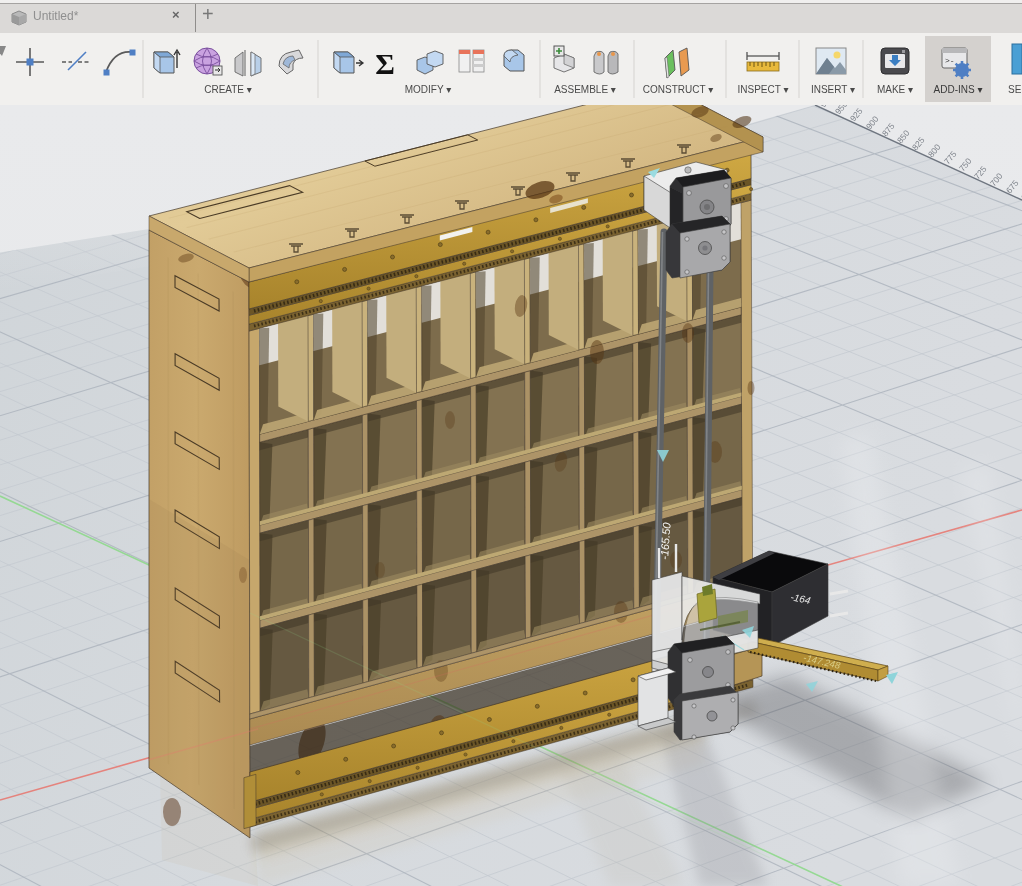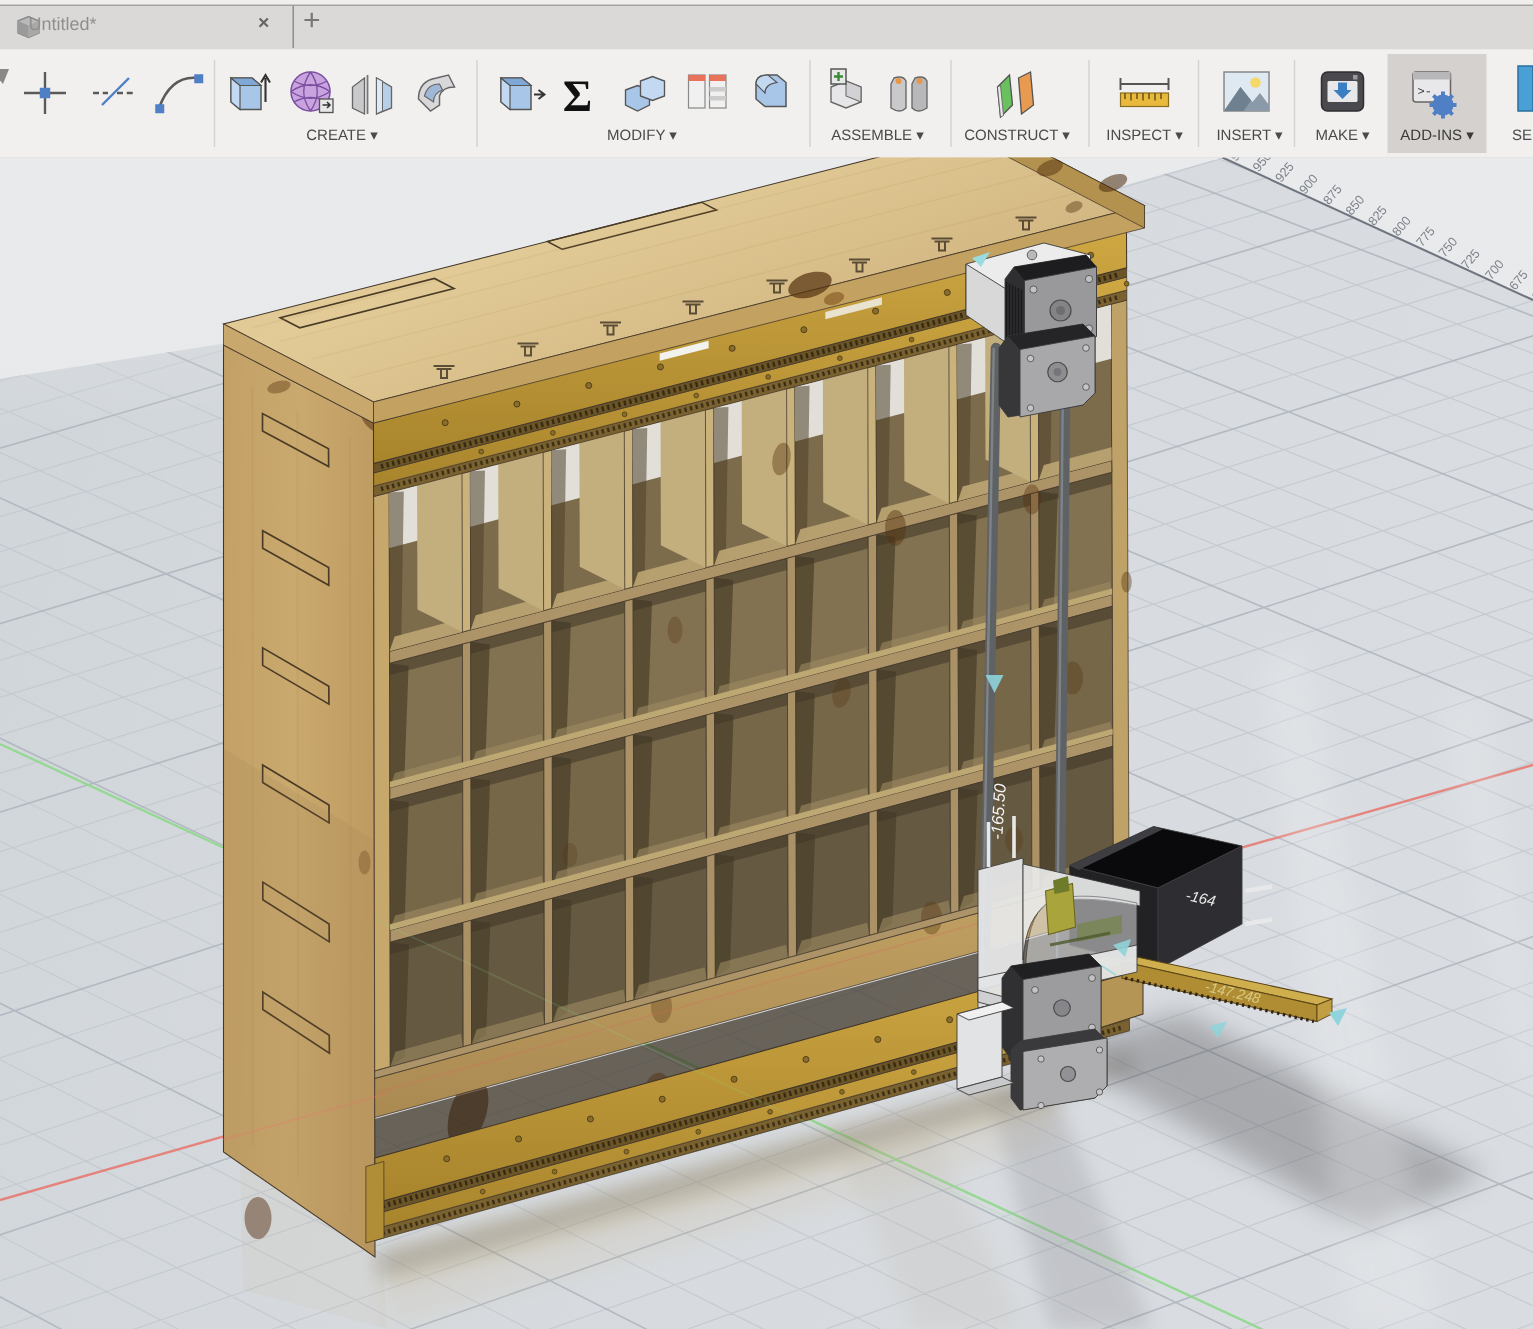--- a/index.html
+++ b/index.html
@@ -1,17 +1,17 @@
 <!DOCTYPE html>
 <html><head><meta charset="utf-8"><style>
 html,body{margin:0;padding:0;width:1022px;height:886px;overflow:hidden;background:#e9eaec;font-family:"Liberation Sans",sans-serif;}
 #tabs{position:absolute;left:0;top:0;width:1022px;height:33px;background:#dbd9d7;}
 #tabs .strip{position:absolute;left:0;top:0;width:100%;height:3px;background:#f0efee;border-bottom:1px solid #a5a3a1;}
 #tabs .sep{position:absolute;left:195px;top:4px;width:1px;height:28px;background:#8f8d8b;}
-#tabs .ttl{position:absolute;left:19px;top:9px;font-size:12px;color:#8f8f8f;}
+#tabs .ttl{position:absolute;left:33px;top:9px;font-size:12px;color:#8f8f8f;}
 #tabs .x{position:absolute;left:172px;top:7px;font-size:13px;color:#666;font-weight:bold;}
 #tabs .plus{position:absolute;left:202px;top:3px;font-size:20px;color:#777;font-weight:400;}
 #tb{position:absolute;left:0;top:33px;width:1022px;height:72px;background:#f1f0ee;border-bottom:1px solid #d6d4d1;}
 #vp{position:absolute;left:0;top:105px;width:1022px;height:781px;}
 </style></head><body>
 <div id="tabs">
   <div class="strip"></div>
   <svg width="24" height="24" style="position:absolute;left:7px;top:6px">
     <path d="M5,8 L12,5 L19,8 L19,16 L12,19 L5,16 Z" fill="#b9b9b9" stroke="#8a8a8a" stroke-width="1"></path>
     <path d="M5,8 L12,11 L12,19 L5,16 Z" fill="#9a9a9a"></path>

